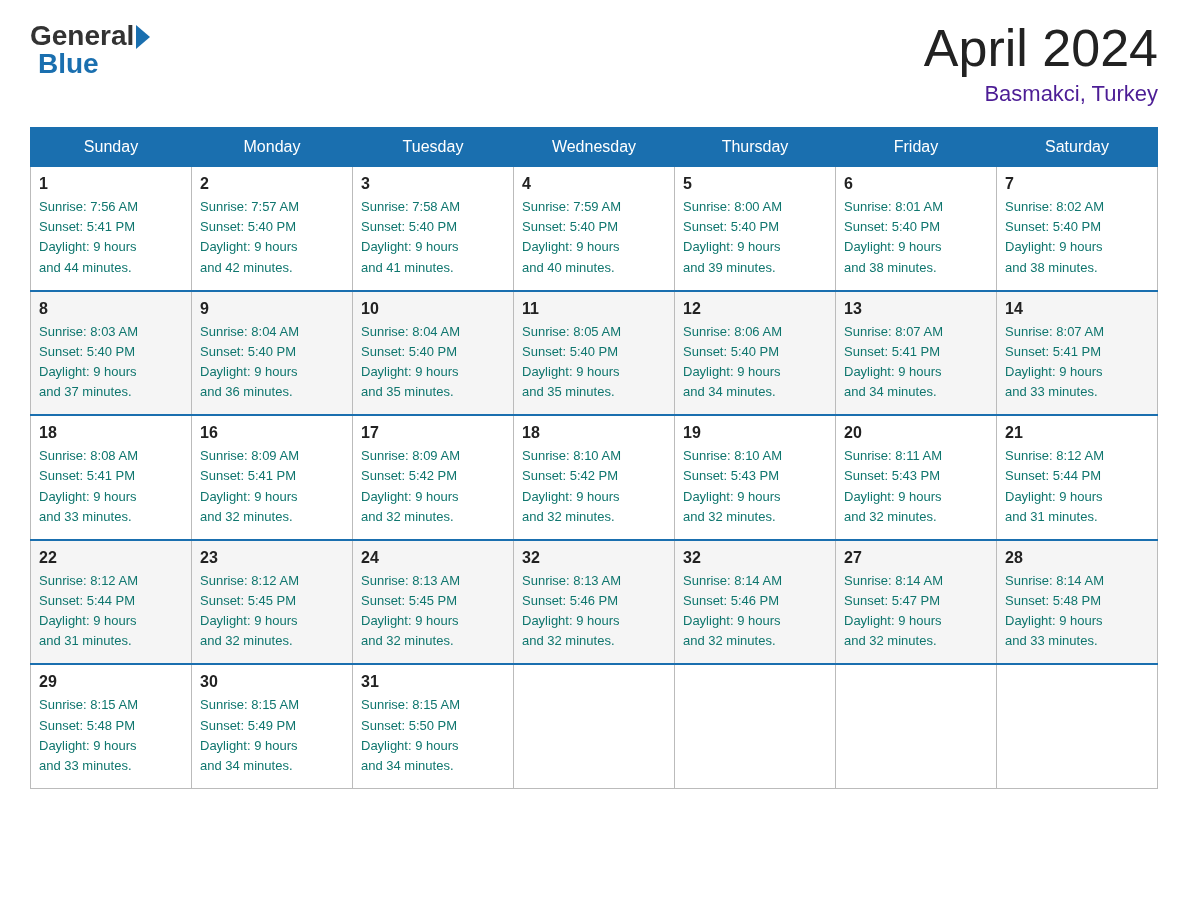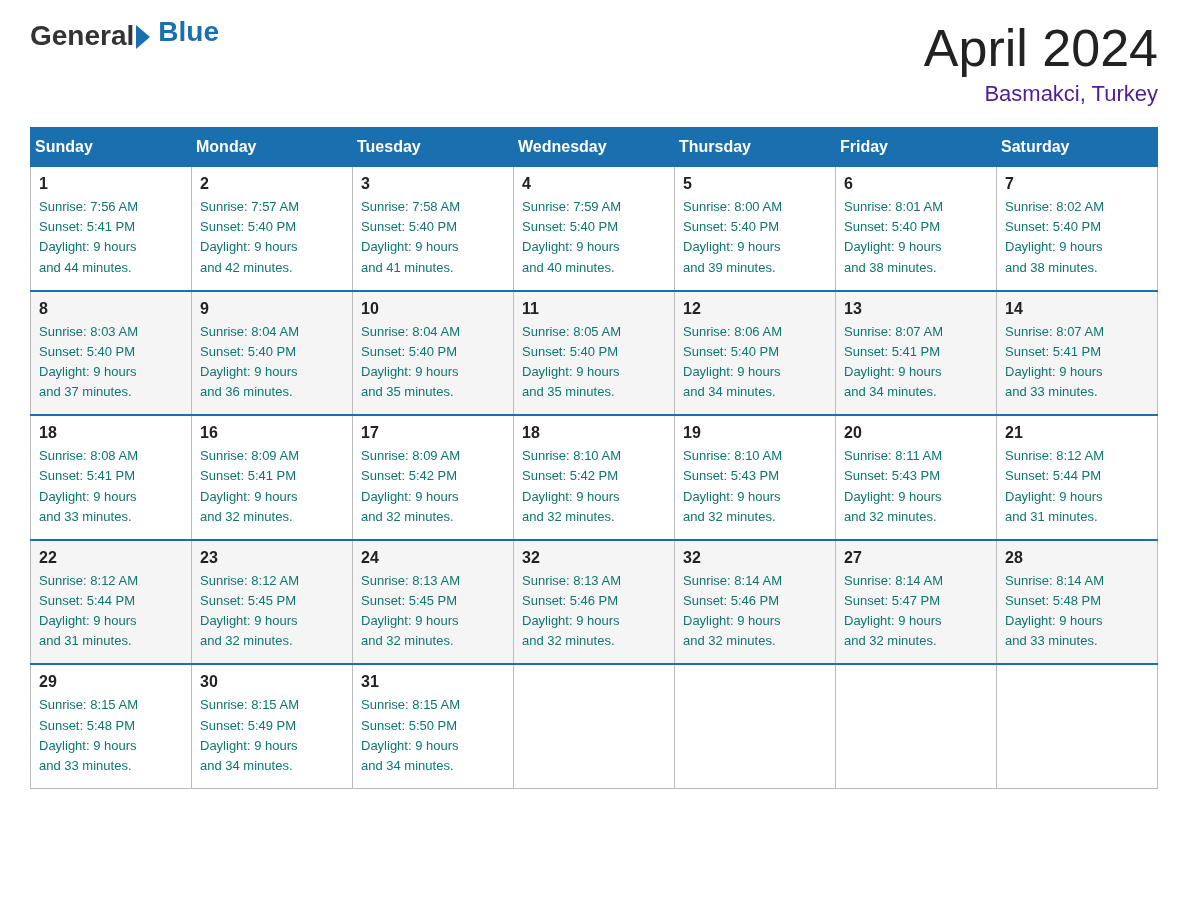--- a/index.html
+++ b/index.html
@@ -11,21 +11,21 @@
       min-height: 918px;
     }
     .header {
       display: flex;
       justify-content: space-between;
       align-items: flex-start;
       margin-bottom: 20px;
     }
     .logo {
       display: flex;
-      flex-direction: row;
+      flex-direction: column;
       align-items: flex-start;
     }
     .logo-top {
       display: flex;
       align-items: center;
     }
     .logo-general {
       font-size: 28px;
       font-weight: bold;
       color: #333;
@@ -61,24 +61,24 @@
       margin-top: 4px;
     }
     .calendar-table {
       width: 100%;
       border-collapse: collapse;
       border: 1px solid #999;
     }
     .calendar-table th {
       background-color: #1a6faf;
       color: white;
-      padding: 10px 4px;
-      text-align: left;
+      padding: 10px 20px;
+      text-align: center;
       font-size: 16px;
-      font-weight: bold;
+      font-weight: normal;
       border: 1px solid #1a6faf;
     }
     .calendar-table td {
       vertical-align: top;
       padding: 8px 8px 12px 8px;
       border: 1px solid #bbb;
       width: 14.28%;
       min-height: 100px;
     }
     .calendar-table tr td {

